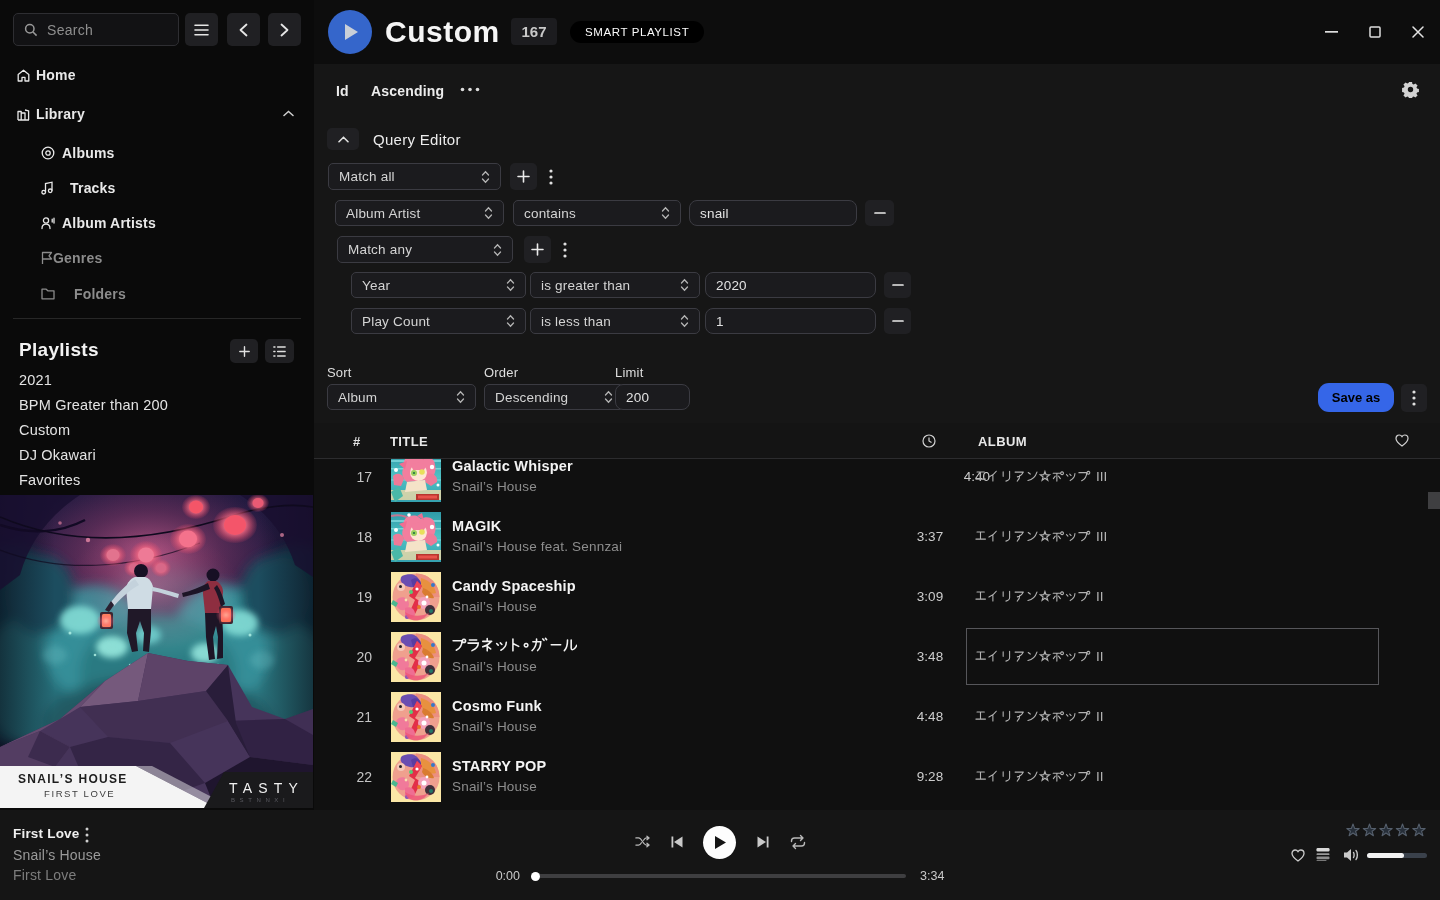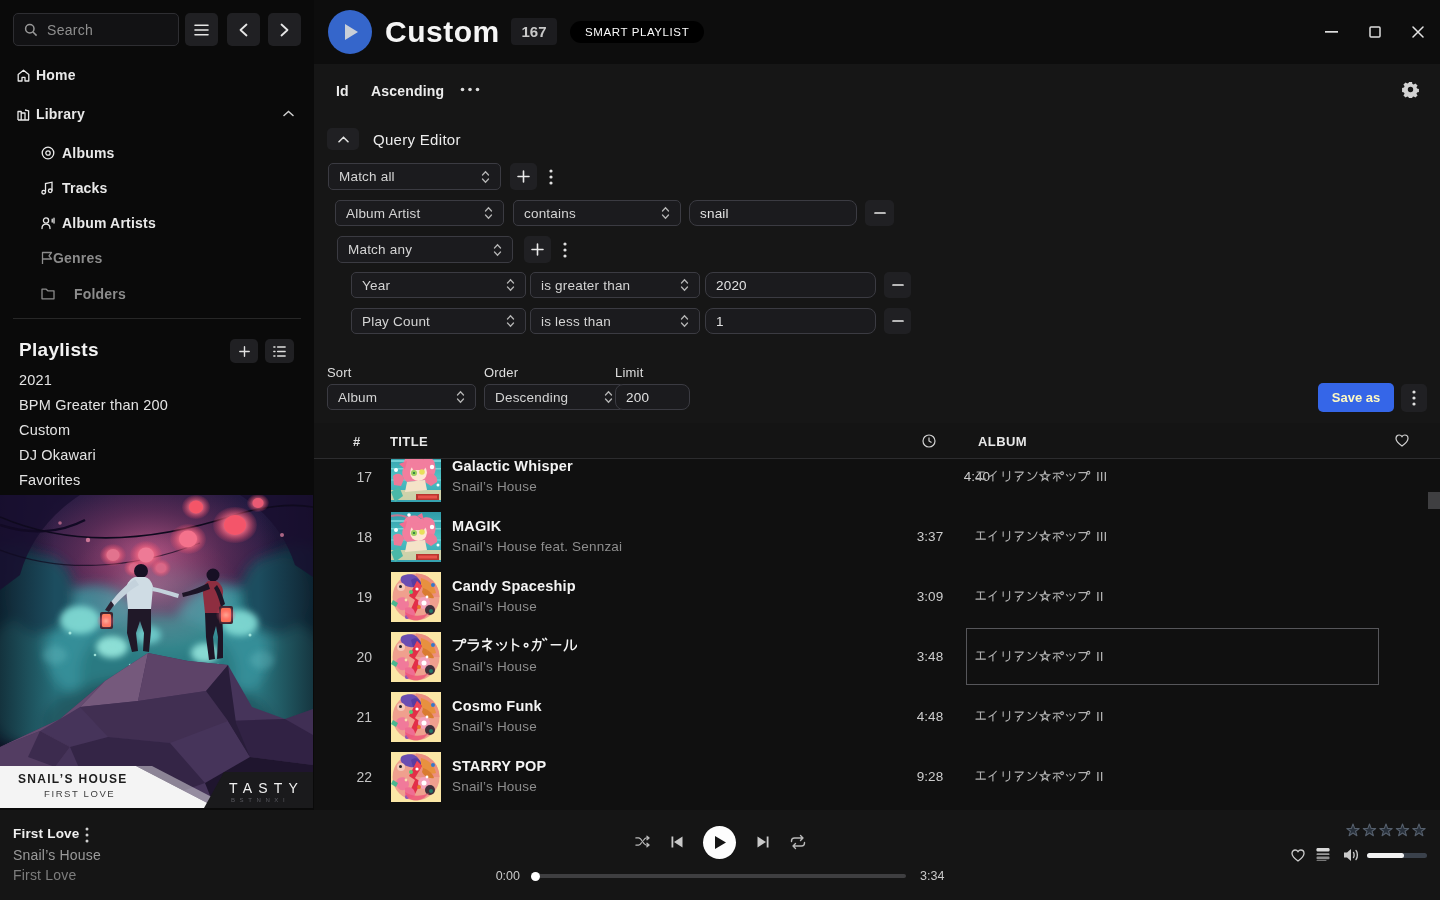--- a/index.html
+++ b/index.html
@@ -142,21 +142,21 @@
           <circle cx="7" cy="7" r="2.2"></circle>
         </svg>
   <span class="navtxt" style="margin-left:7px">Albums</span>
  </div>
  <div class="a" style="left:41px;top:179px;display:flex;align-items:center;height:18px;color:#e9e9e9">
   <svg width="13" height="14" viewBox="0 0 13 14" fill="none" stroke="#e9e9e9" stroke-width="1.3">
           <path d="M4.5,11.2 V2.5 L11,1.2 V9.8"></path>
           <circle cx="2.7" cy="11.2" r="1.8"></circle>
           <circle cx="9.2" cy="9.8" r="1.8"></circle>
         </svg>
-  <span class="navtxt" style="margin-left:8px">Tracks</span>
+  <span class="navtxt" style="margin-left:16px">Tracks</span>
  </div>
  <div class="a" style="left:41px;top:214px;display:flex;align-items:center;height:18px;color:#e9e9e9">
   <svg width="14" height="14" viewBox="0 0 14 14" fill="none" stroke="#e9e9e9" stroke-width="1.3" stroke-linecap="round">
           <circle cx="5" cy="4.5" r="2.6"></circle>
           <path d="M1,12.5 C1,9.5 2.6,8.2 5,8.2 C7.4,8.2 9,9.5 9,12.5"></path>
           <path d="M11.2,3.2 V6 M13,2.2 V7"></path>
         </svg>
   <span class="navtxt" style="margin-left:7px">Album Artists</span>
  </div>
  <div class="a" style="left:41px;top:249px;display:flex;align-items:center;height:18px;color:#8c8c8c">
@@ -452,21 +452,21 @@
  <div class="lbl" style="left:13px;top:245px">Sort</div>
  <div class="lbl" style="left:170px;top:245px">Order</div>
  <div class="lbl" style="left:301px;top:245px">Limit</div>
  <div class="sel" style="left:13px;top:264px;width:149px;height:26px">Album<svg class="ch" width="9" height="14" viewBox="0 0 9 14" fill="none" stroke="#b5b5b5" stroke-width="1.3" stroke-linecap="round">
           <path d="M1.5,5 L4.5,1.8 7.5,5 M1.5,9 L4.5,12.2 7.5,9"></path>
         </svg></div>
  <div class="sel" style="left:170px;top:264px;width:140px;height:26px">Descending<svg class="ch" width="9" height="14" viewBox="0 0 9 14" fill="none" stroke="#b5b5b5" stroke-width="1.3" stroke-linecap="round">
           <path d="M1.5,5 L4.5,1.8 7.5,5 M1.5,9 L4.5,12.2 7.5,9"></path>
         </svg></div>
  <div class="inp" style="left:301px;top:264px;width:75px;height:26px">200</div>
- <div class="a" style="left:1004px;top:263px;width:76px;height:29px;background:#3566e8;border-radius:5px;display:flex;align-items:center;justify-content:center;font-size:13px;font-weight:bold;color:#fef9c3">Save as</div>
+ <div class="a" style="left:1004px;top:263px;width:76px;height:29px;background:#3566e8;border-radius:11px;display:flex;align-items:center;justify-content:center;font-size:13px;font-weight:bold;color:#000000">Save as</div>
  <div class="btn" style="left:1087px;top:264px;width:26px;height:28px">
         <svg width="4" height="16" viewBox="0 0 4 16" fill="#e0e0e0">
           <circle cx="2" cy="2" r="1.6"></circle>
           <circle cx="2" cy="8" r="1.6"></circle>
           <circle cx="2" cy="14" r="1.6"></circle>
         </svg>
       </div>
 </div>
 
 <div class="a" style="left:314px;top:423px;width:1126px;height:36px;background:#141414;border-bottom:1px solid #2c2c2e">

